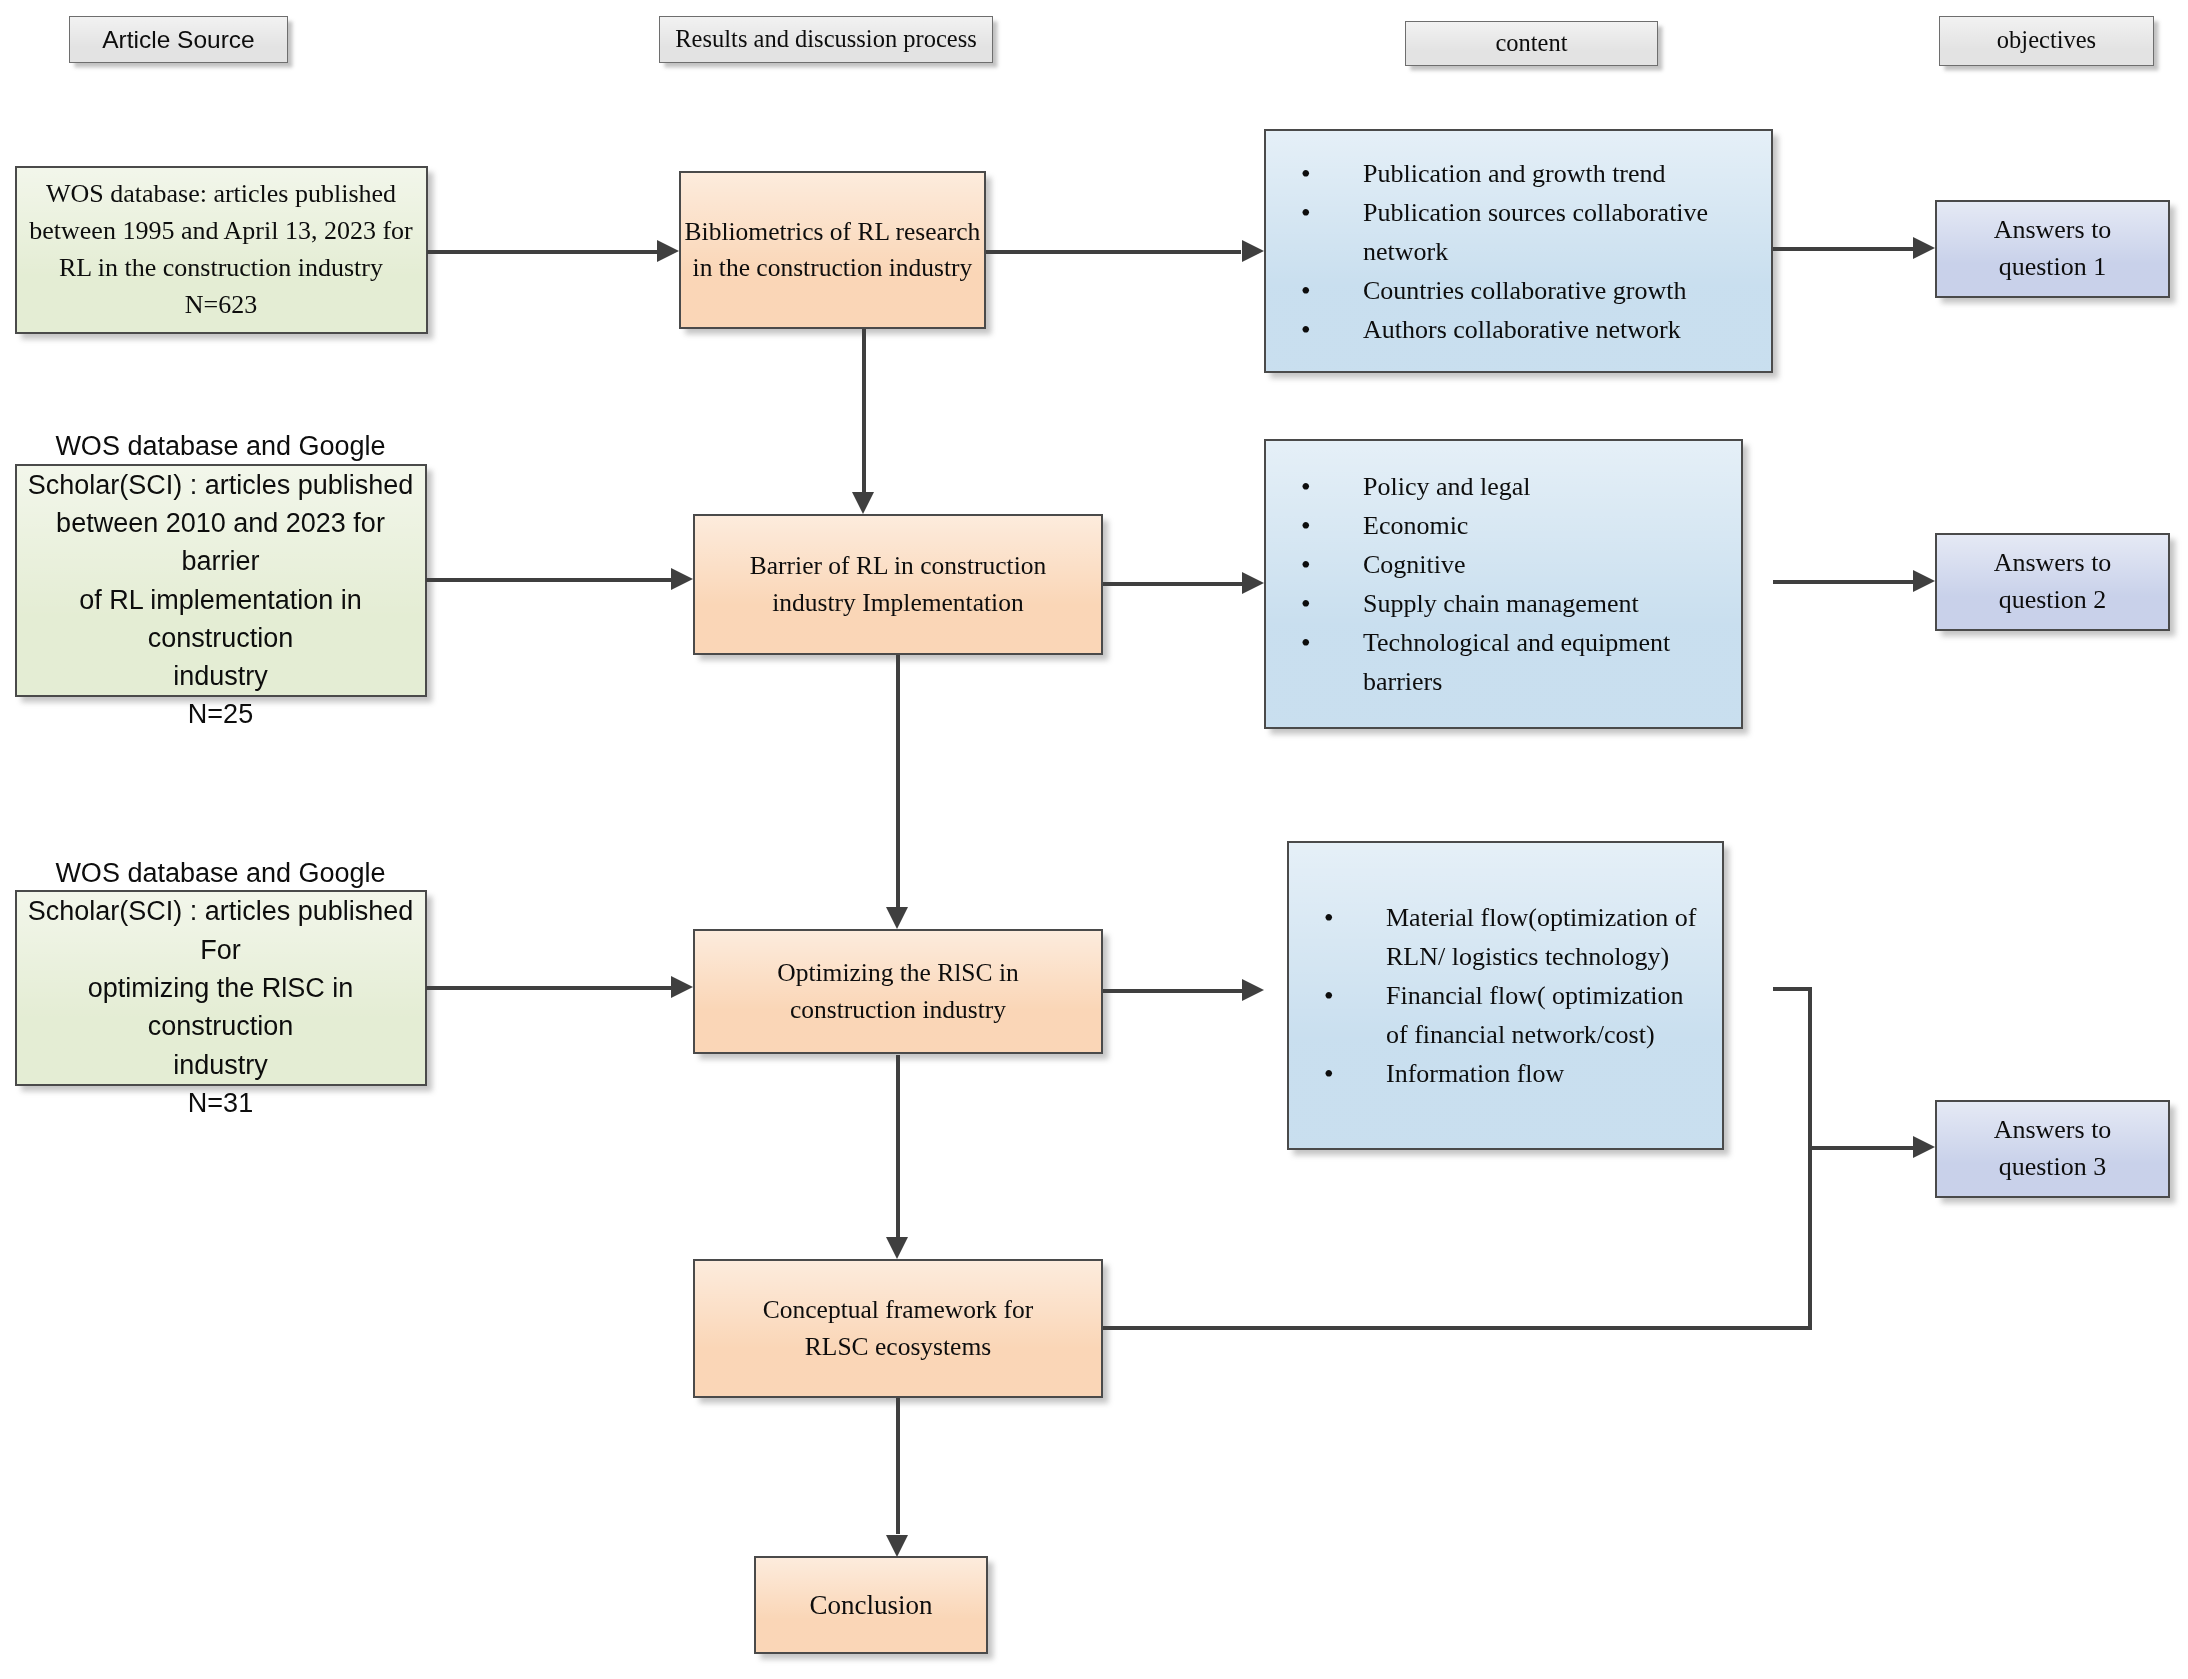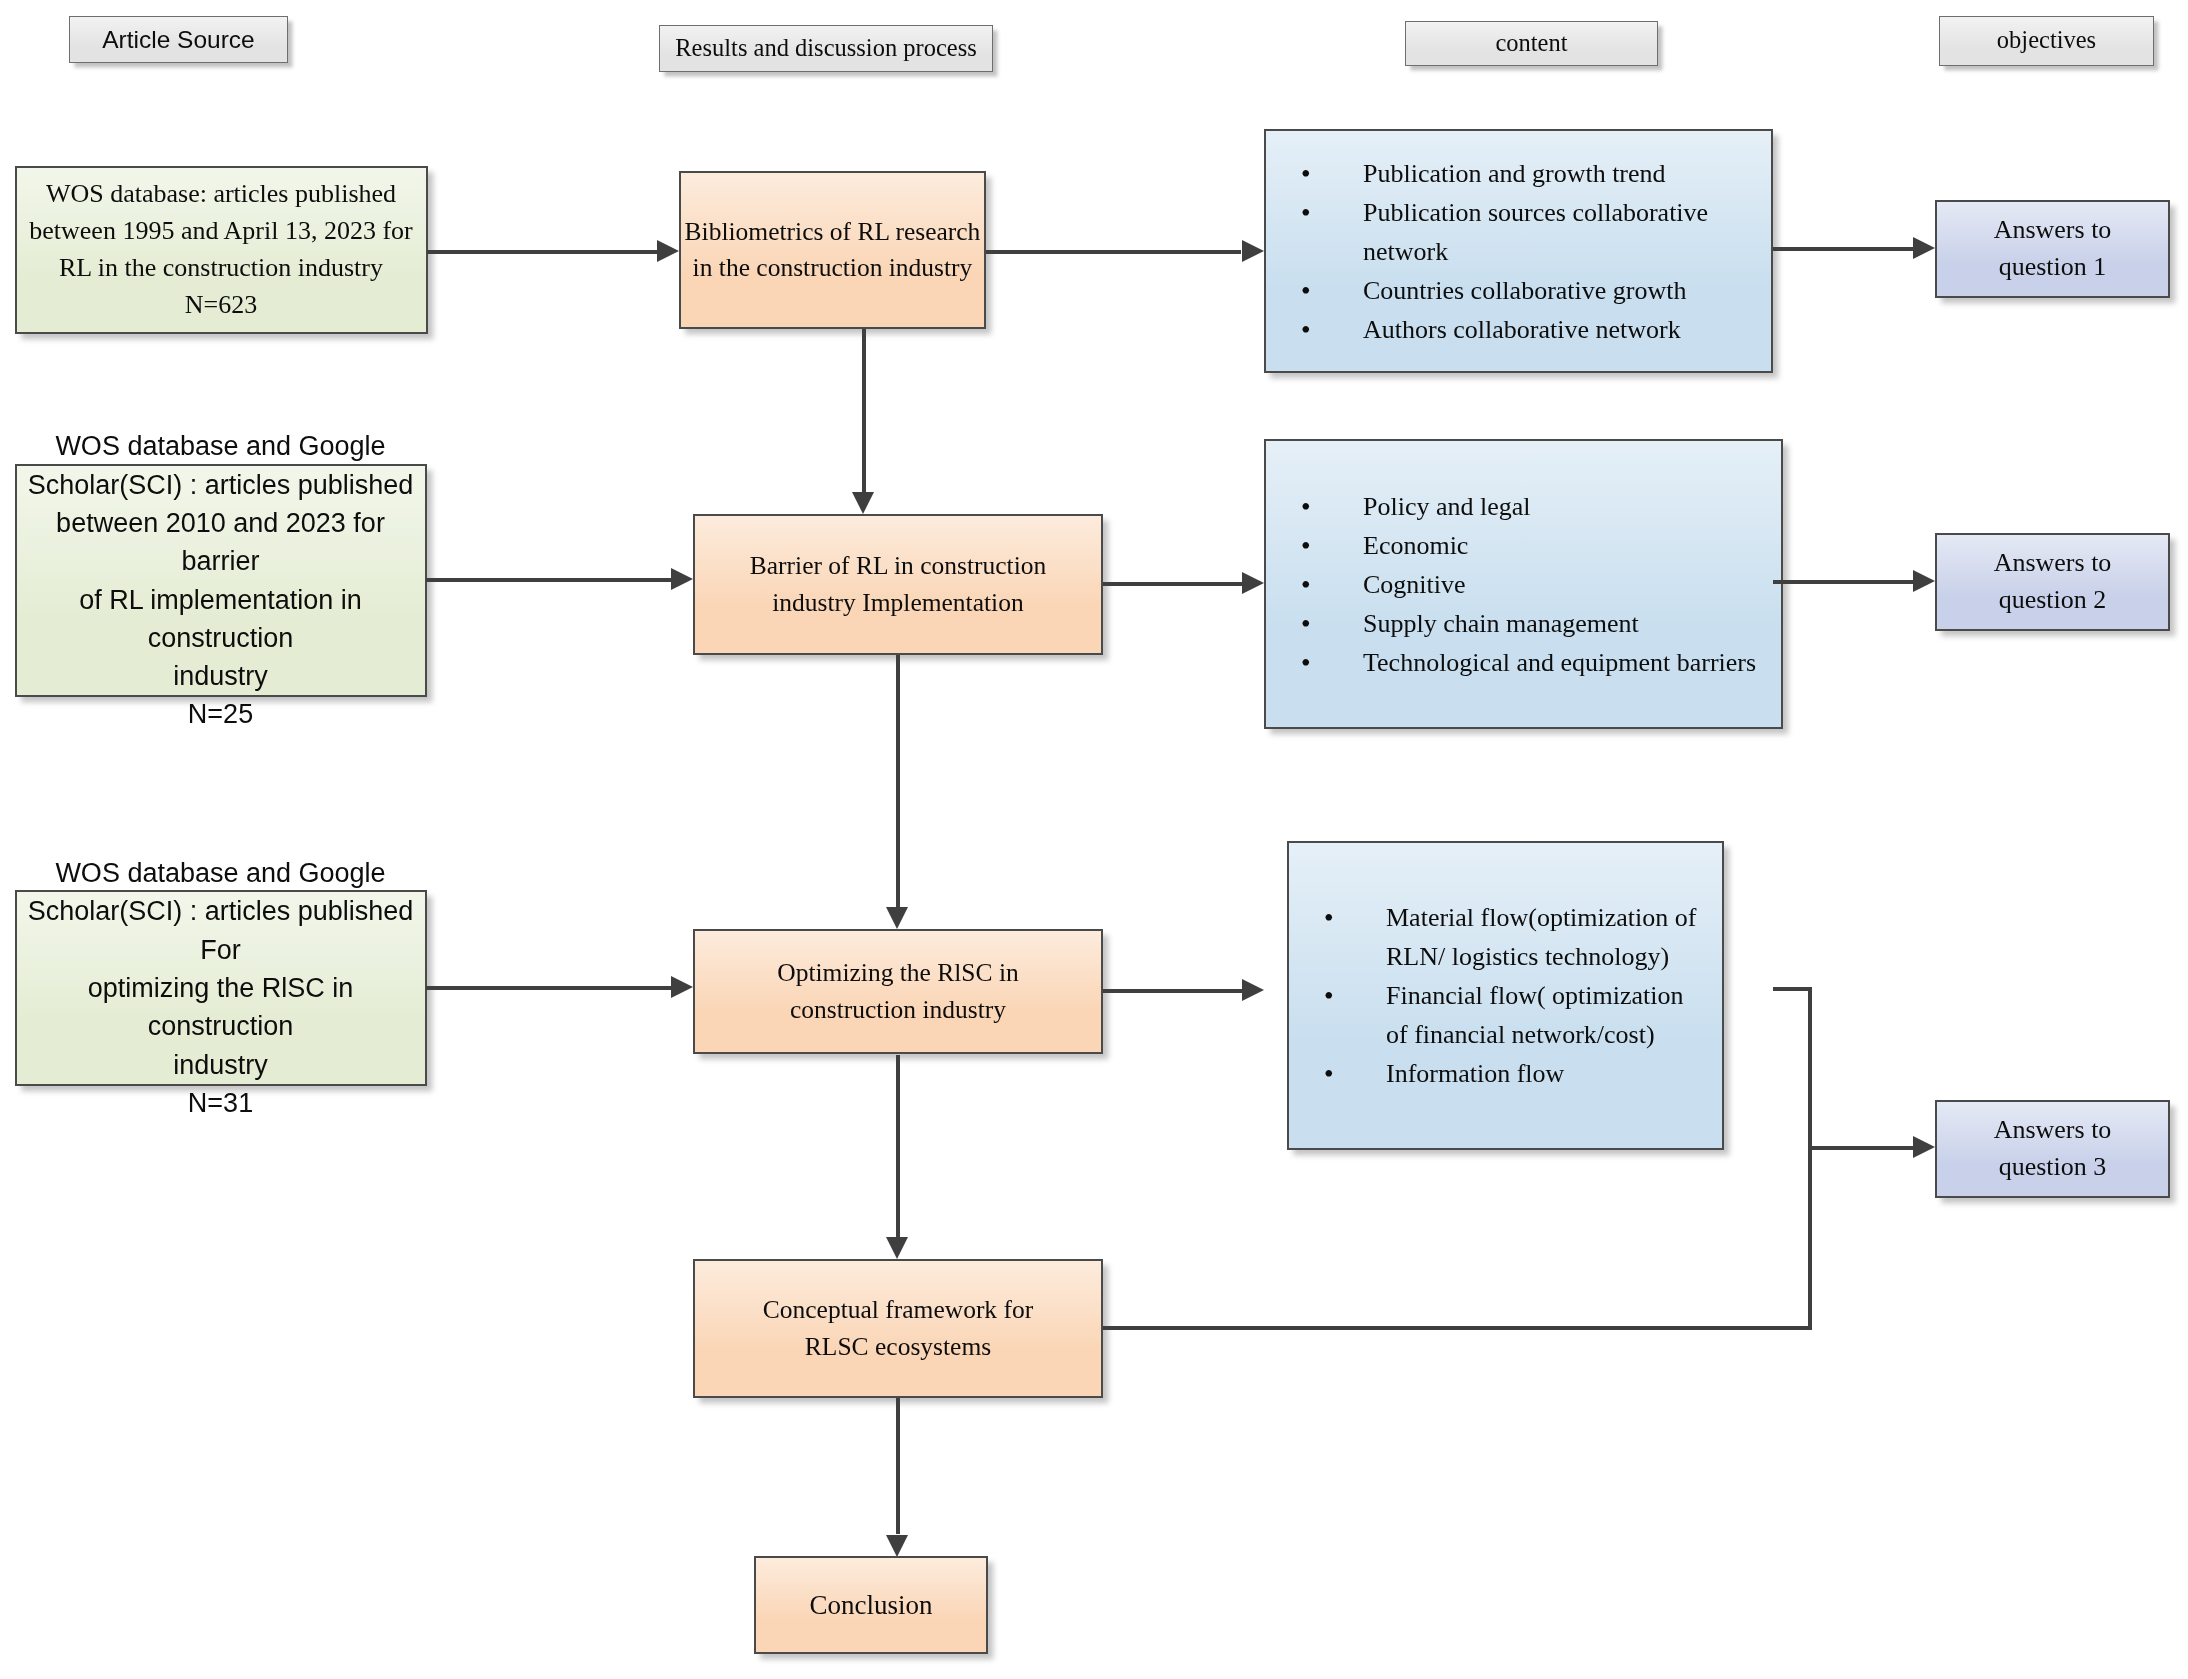--- a/index.html
+++ b/index.html
@@ -79,21 +79,21 @@
   }
 </style>
 </head>
 <body>
 
 <div class="canvas">
 
   <div class="node header sans grad" style="left:69px;top:16.4px;width:219px;height:47px;">
     <div class="txt">Article Source</div>
   </div>
-  <div class="node header grad" style="left:659px;top:25px;width:334px;height:47px;">
+  <div class="node header grad" style="left:659px;top:16px;width:334px;height:47px;">
     <div class="txt">Results and discussion process</div>
   </div>
   <div class="node header grad" style="left:1405px;top:21px;width:253px;height:45px;">
     <div class="txt">content</div>
   </div>
   <div class="node header grad" style="left:1939px;top:15.5px;width:215px;height:50px;">
     <div class="txt">objectives</div>
   </div>
 
   <div class="node source grad" style="left:14.5px;top:166px;width:413px;height:168px;">
@@ -139,21 +139,21 @@
   </div>
 
   <div class="node content-box grad" style="left:1264px;top:129px;width:509px;height:244px;">
     <ul>
         <li>Publication and growth trend</li>
         <li>Publication sources collaborative network</li>
         <li>Countries collaborative growth</li>
         <li>Authors collaborative network</li>
       </ul>
   </div>
-  <div class="node content-box grad" style="left:1264px;top:439px;width:519px;height:290px;">
+  <div class="node content-box grad" style="left:1264px;top:439px;width:479px;height:290px;">
     <ul>
         <li>Policy and legal</li>
         <li>Economic</li>
         <li>Cognitive</li>
         <li>Supply chain management</li>
         <li>Technological and equipment barriers</li>
       </ul>
   </div>
   <div class="node content-box grad" style="left:1264px;top:841px;width:437px;height:309px;margin-left:23px;">
     <ul>

